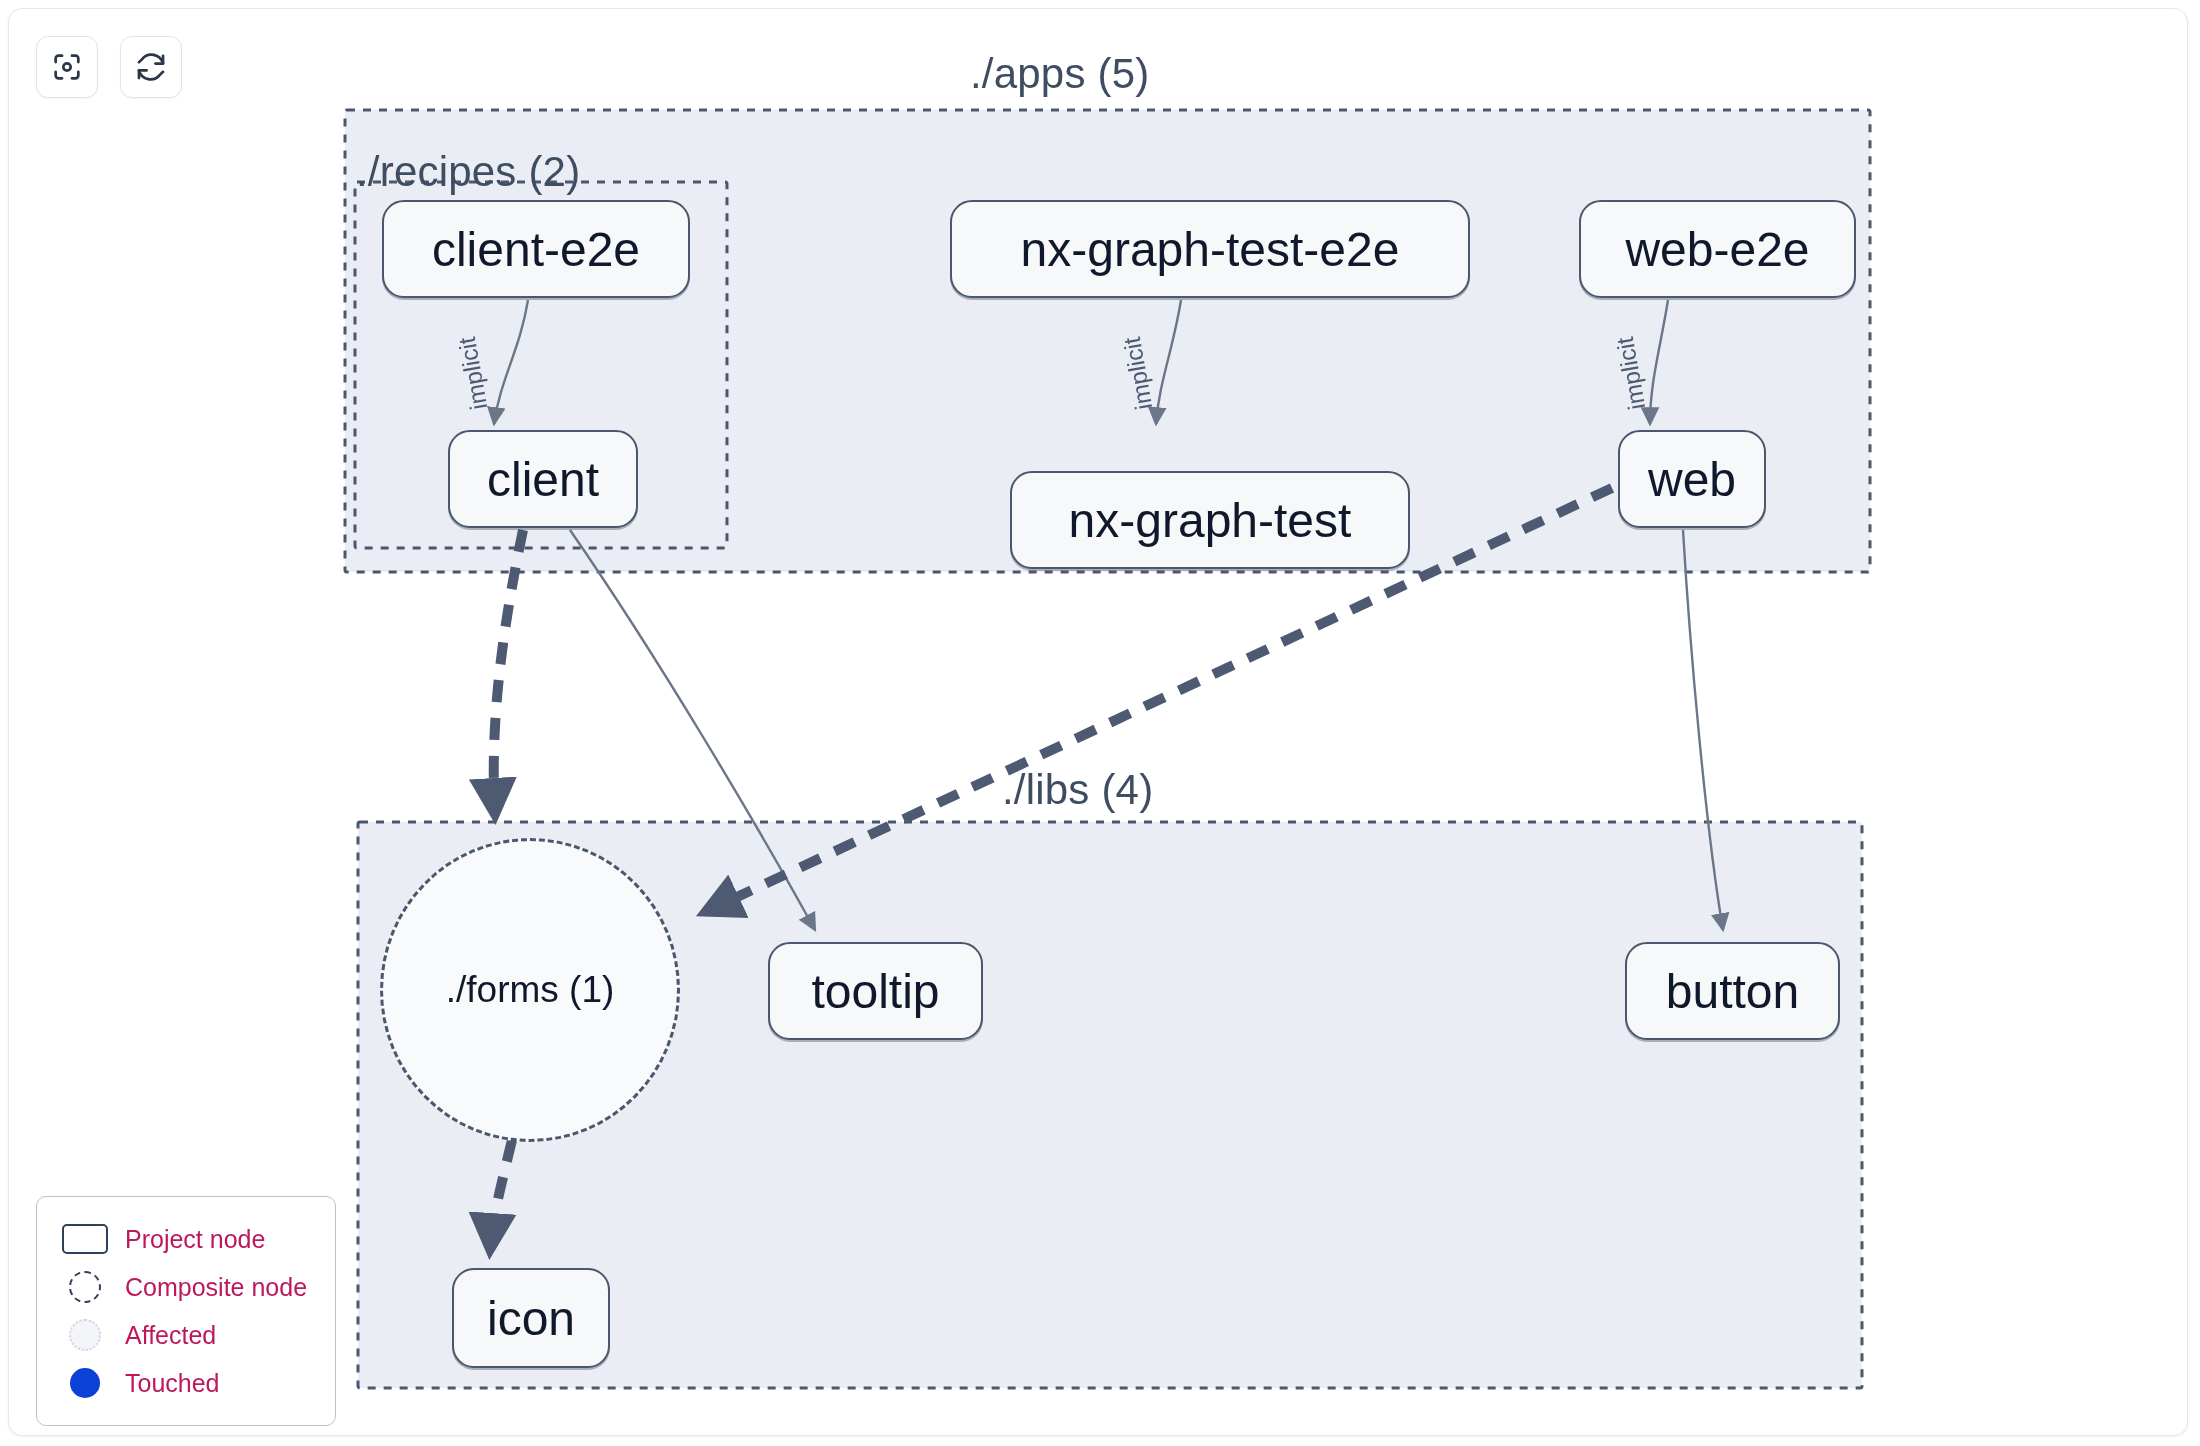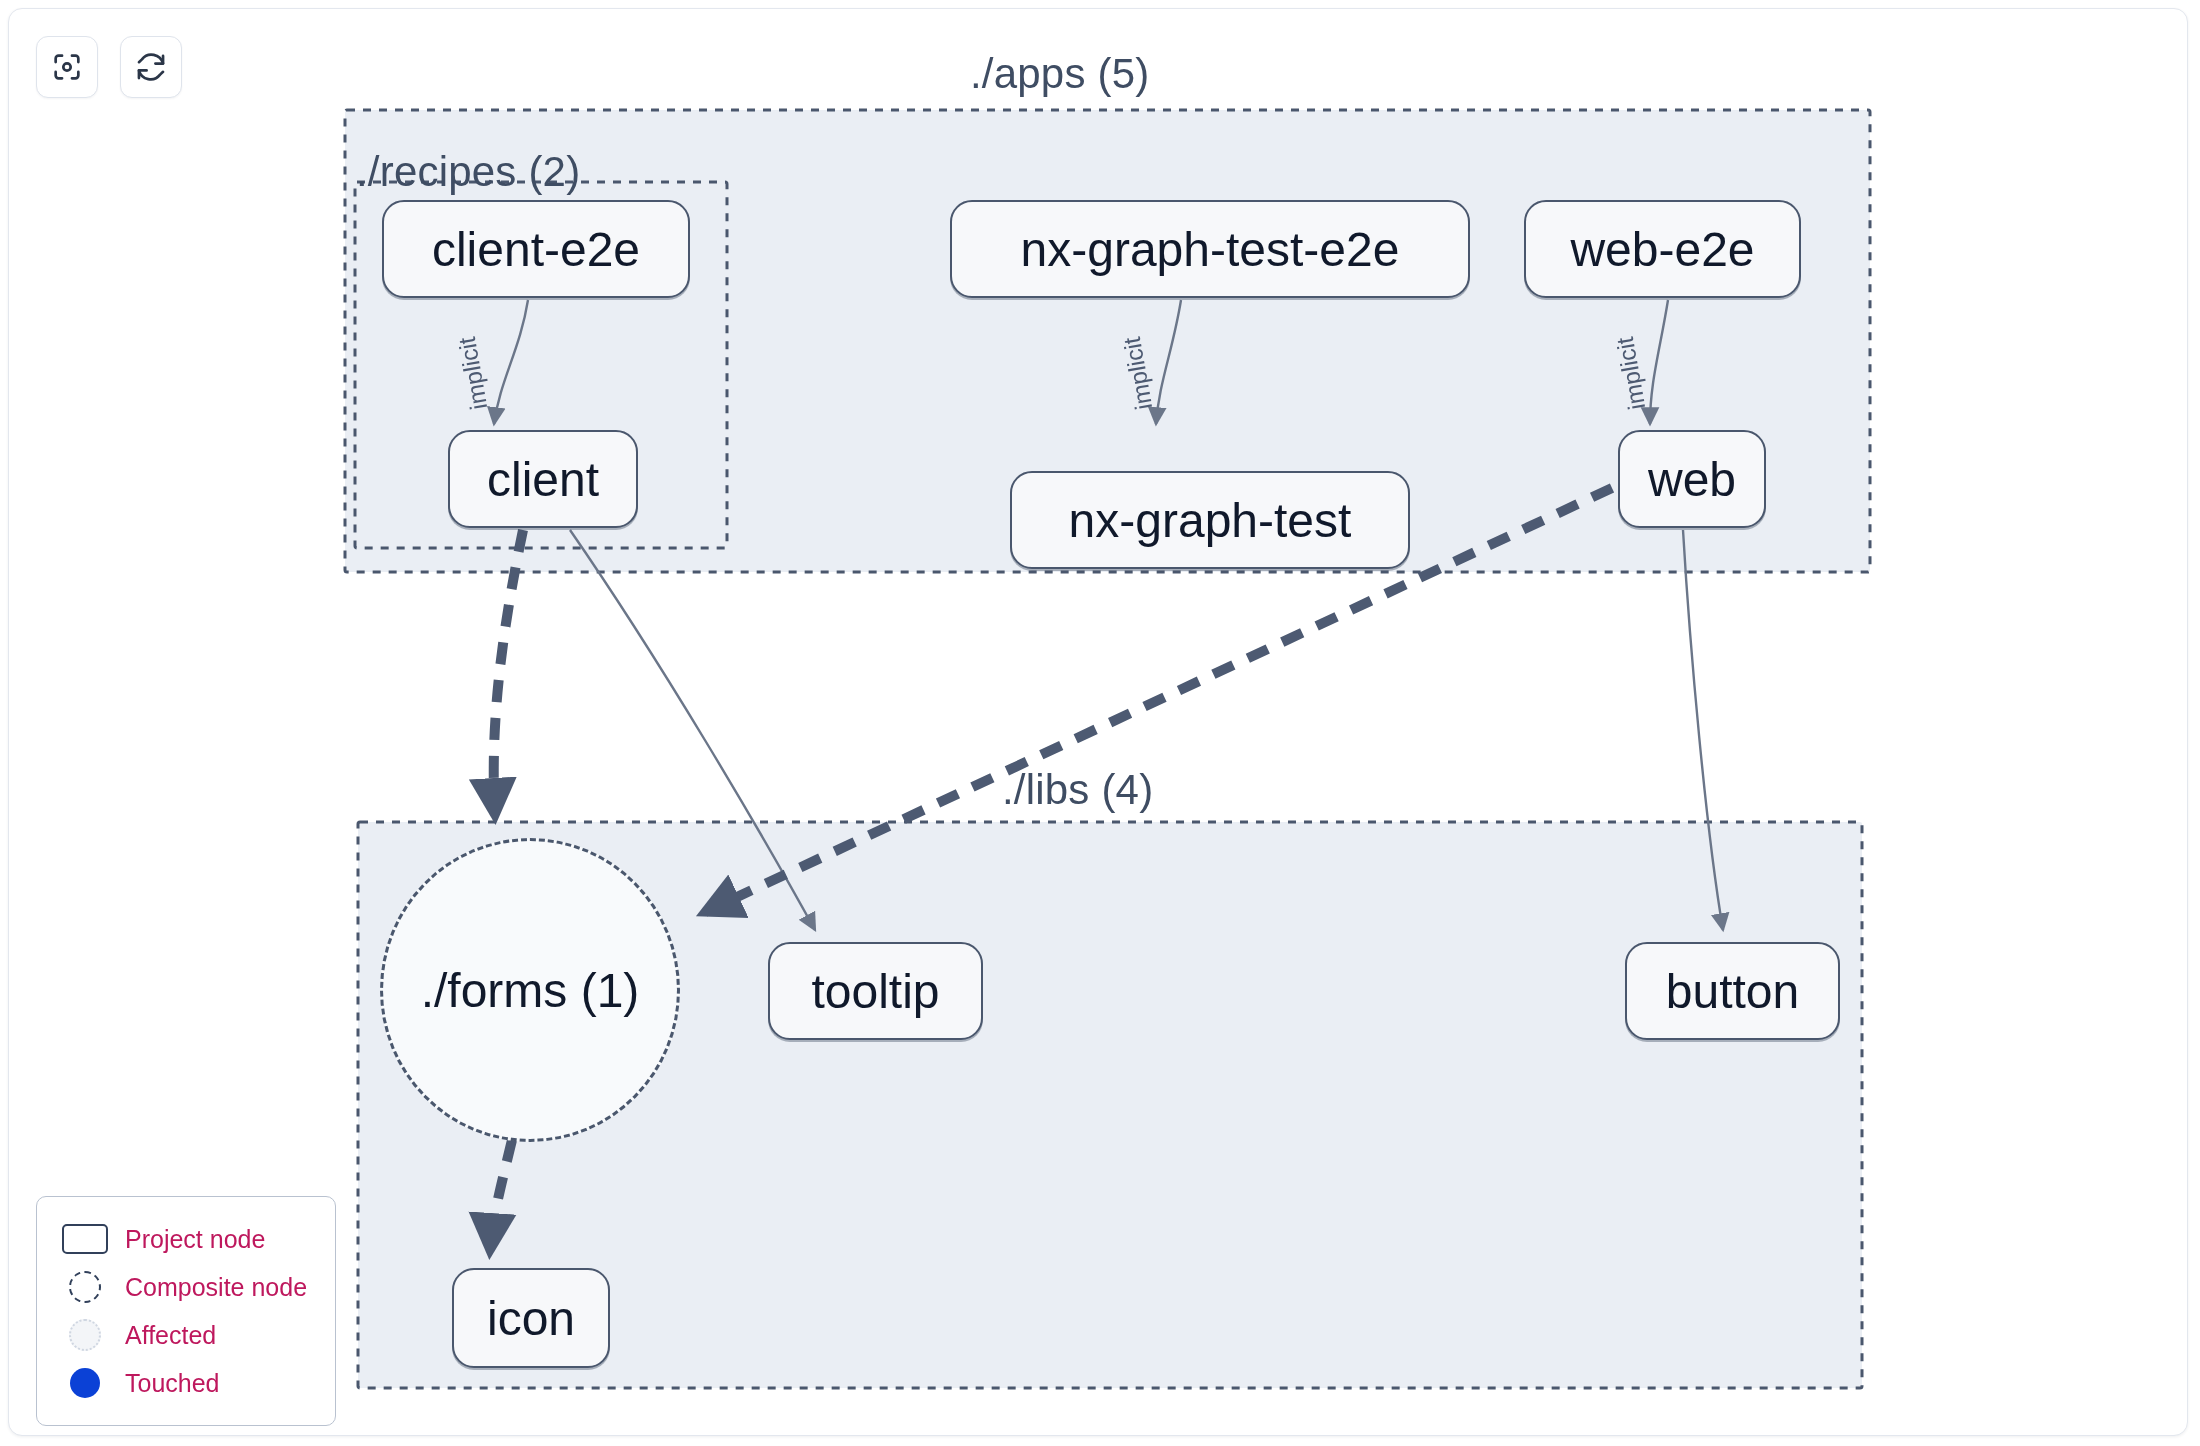--- a/index.html
+++ b/index.html
@@ -93,21 +93,21 @@
   .node-composite {
     position: absolute;
     box-sizing: border-box;
     background: #f8fafc;
     border: 3px dashed #4a576d;
     border-radius: 50%;
     display: flex;
     align-items: center;
     justify-content: center;
     color: #10192b;
-    font-size: 48px;
+    font-size: 37px;
     z-index: 30;
     cursor: pointer;
   }
 
   
   .legend {
     position: absolute;
     left: 36px;
     top: 1196px;
     width: 300px;
@@ -251,21 +251,21 @@
   </svg>
 
   <div class="group-label" style="left:970px; top:50px;">./apps (5)</div>
   <div class="group-label" style="left:356px; top:124px;margin-top:24px;">./recipes (2)</div>
   <div class="group-label" style="left:1002px; top:766px;">./libs (4)</div>
 
   <div class="node" style="left:382px; top:200px; width:308px; height:98px;">client-e2e</div>
 
   <div class="node" style="left:950px; top:200px; width:520px; height:98px;">nx-graph-test-e2e</div>
 
-  <div class="node" style="left:1524px; top:200px; width:277px; height:98px;">web-e2e</div>
+  <div class="node" style="left:1579px; top:200px; width:277px; height:98px;">web-e2e</div>
 
   <div class="node" style="left:448px; top:430px; width:190px; height:98px;">client</div>
 
   <div class="node" style="left:1010px; top:444px; width:400px; height:98px;margin-top:27px;">nx-graph-test</div>
 
   <div class="node" style="left:1618px; top:430px; width:148px; height:98px;">web</div>
 
   <div class="node-composite" style="left:380px; top:838px; width:300px; height:304px;">./forms (1)</div>
 
   <div class="node" style="left:768px; top:942px; width:215px; height:98px;">tooltip</div>

